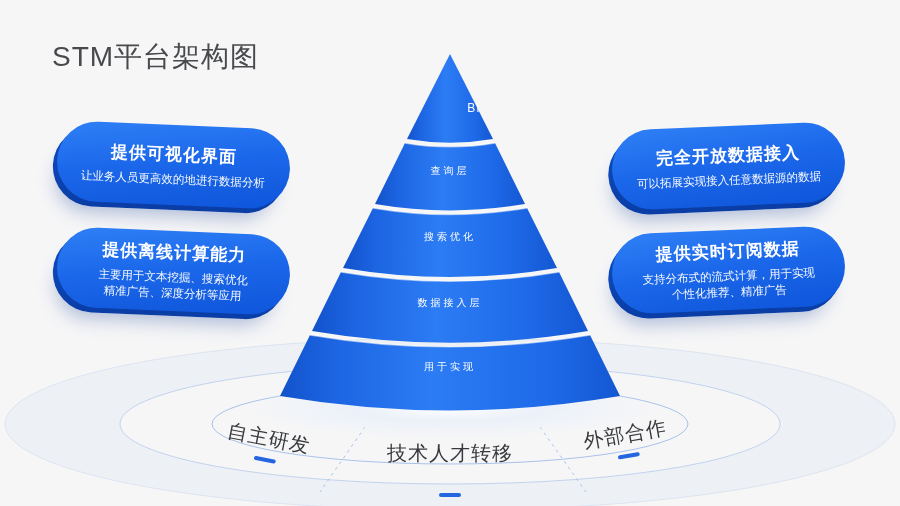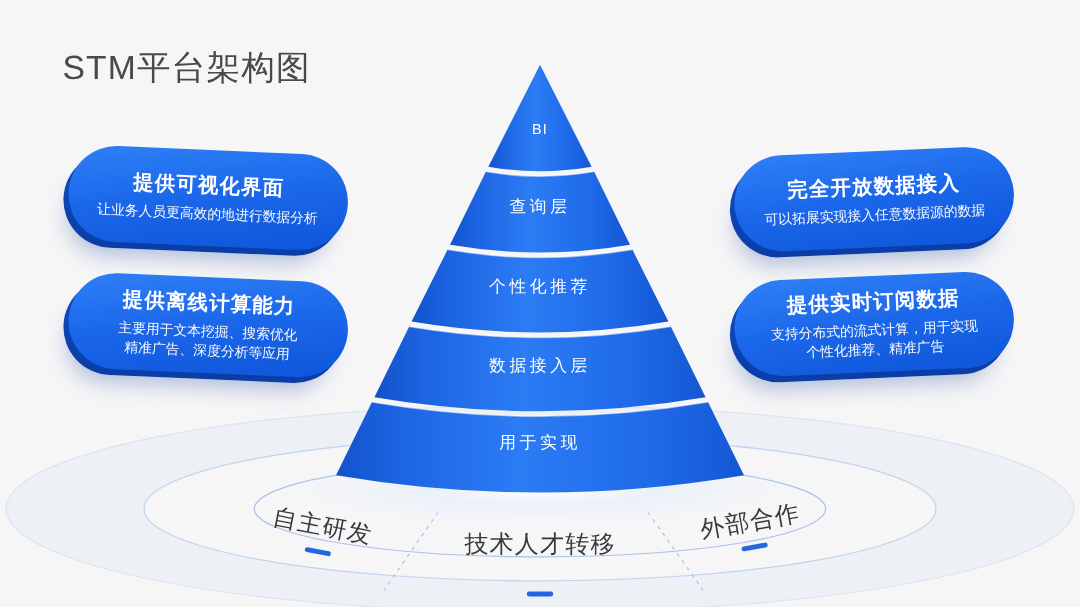--- a/index.html
+++ b/index.html
@@ -10,23 +10,23 @@
     padding-left:36px;
   }
   .title{
     position:absolute;left:52px;top:38px;
     font-size:28px;font-weight:500;color:#47494c;letter-spacing:1px;
   }
   svg.scene{position:absolute;left:0;top:0;}
   
   .pyr-label{
     position:absolute;left:450px;transform:translateX(-50%);
-    color:#ffffff;font-size:14px;font-weight:500;letter-spacing:3px;white-space:nowrap;
+    color:#ffffff;font-size:10px;font-weight:500;letter-spacing:3px;white-space:nowrap;
   }
-  .pyr-label.bi{font-size:12px;letter-spacing:1px;}
+  .pyr-label.bi{font-size:12px;letter-spacing:1px;margin-left:24px;}
   
   .pill-wrap{position:absolute;width:233px;height:80px;}
   .pill-wrap.left{transform:rotate(2.5deg);}
   .pill-wrap.right{transform:rotate(-2.5deg);}
   .pill-back{
     position:absolute;left:-4px;top:5px;width:233px;height:80px;border-radius:40px;
     background:linear-gradient(180deg,#0d4dc6,#0a3da5);
     box-shadow:-4px 14px 18px -8px rgba(90,120,180,.45);
   }
   .pill-face{
@@ -91,21 +91,21 @@
         <path d="M 405 143 Q 450 150.7 495 143"></path>
         <path d="M 373 208 Q 450 221.1 527 208"></path>
         <path d="M 341 272 Q 450 290.5 559 272"></path>
         <path d="M 310 335 Q 450 358.8 590 335"></path>
       </g>
     </g>
   </svg>
 
   <div class="pyr-label bi" style="top:101px">BI</div>
   <div class="pyr-label" style="top:164px">查询层</div>
-  <div class="pyr-label" style="top:230px">个性化推荐</div>
+  <div class="pyr-label" style="top:230px">搜索优化</div>
   <div class="pyr-label" style="top:296px">数据接入层</div>
   <div class="pyr-label" style="top:360px">用于实现</div>
 
   <div class="pill-wrap left" style="left:57px;top:125px">
     <div class="pill-back"></div>
     <div class="pill-face">
       <div class="pill-title">提供可视化界面</div>
       <div class="pill-desc">让业务人员更高效的地进行数据分析</div>
     </div>
   </div>

